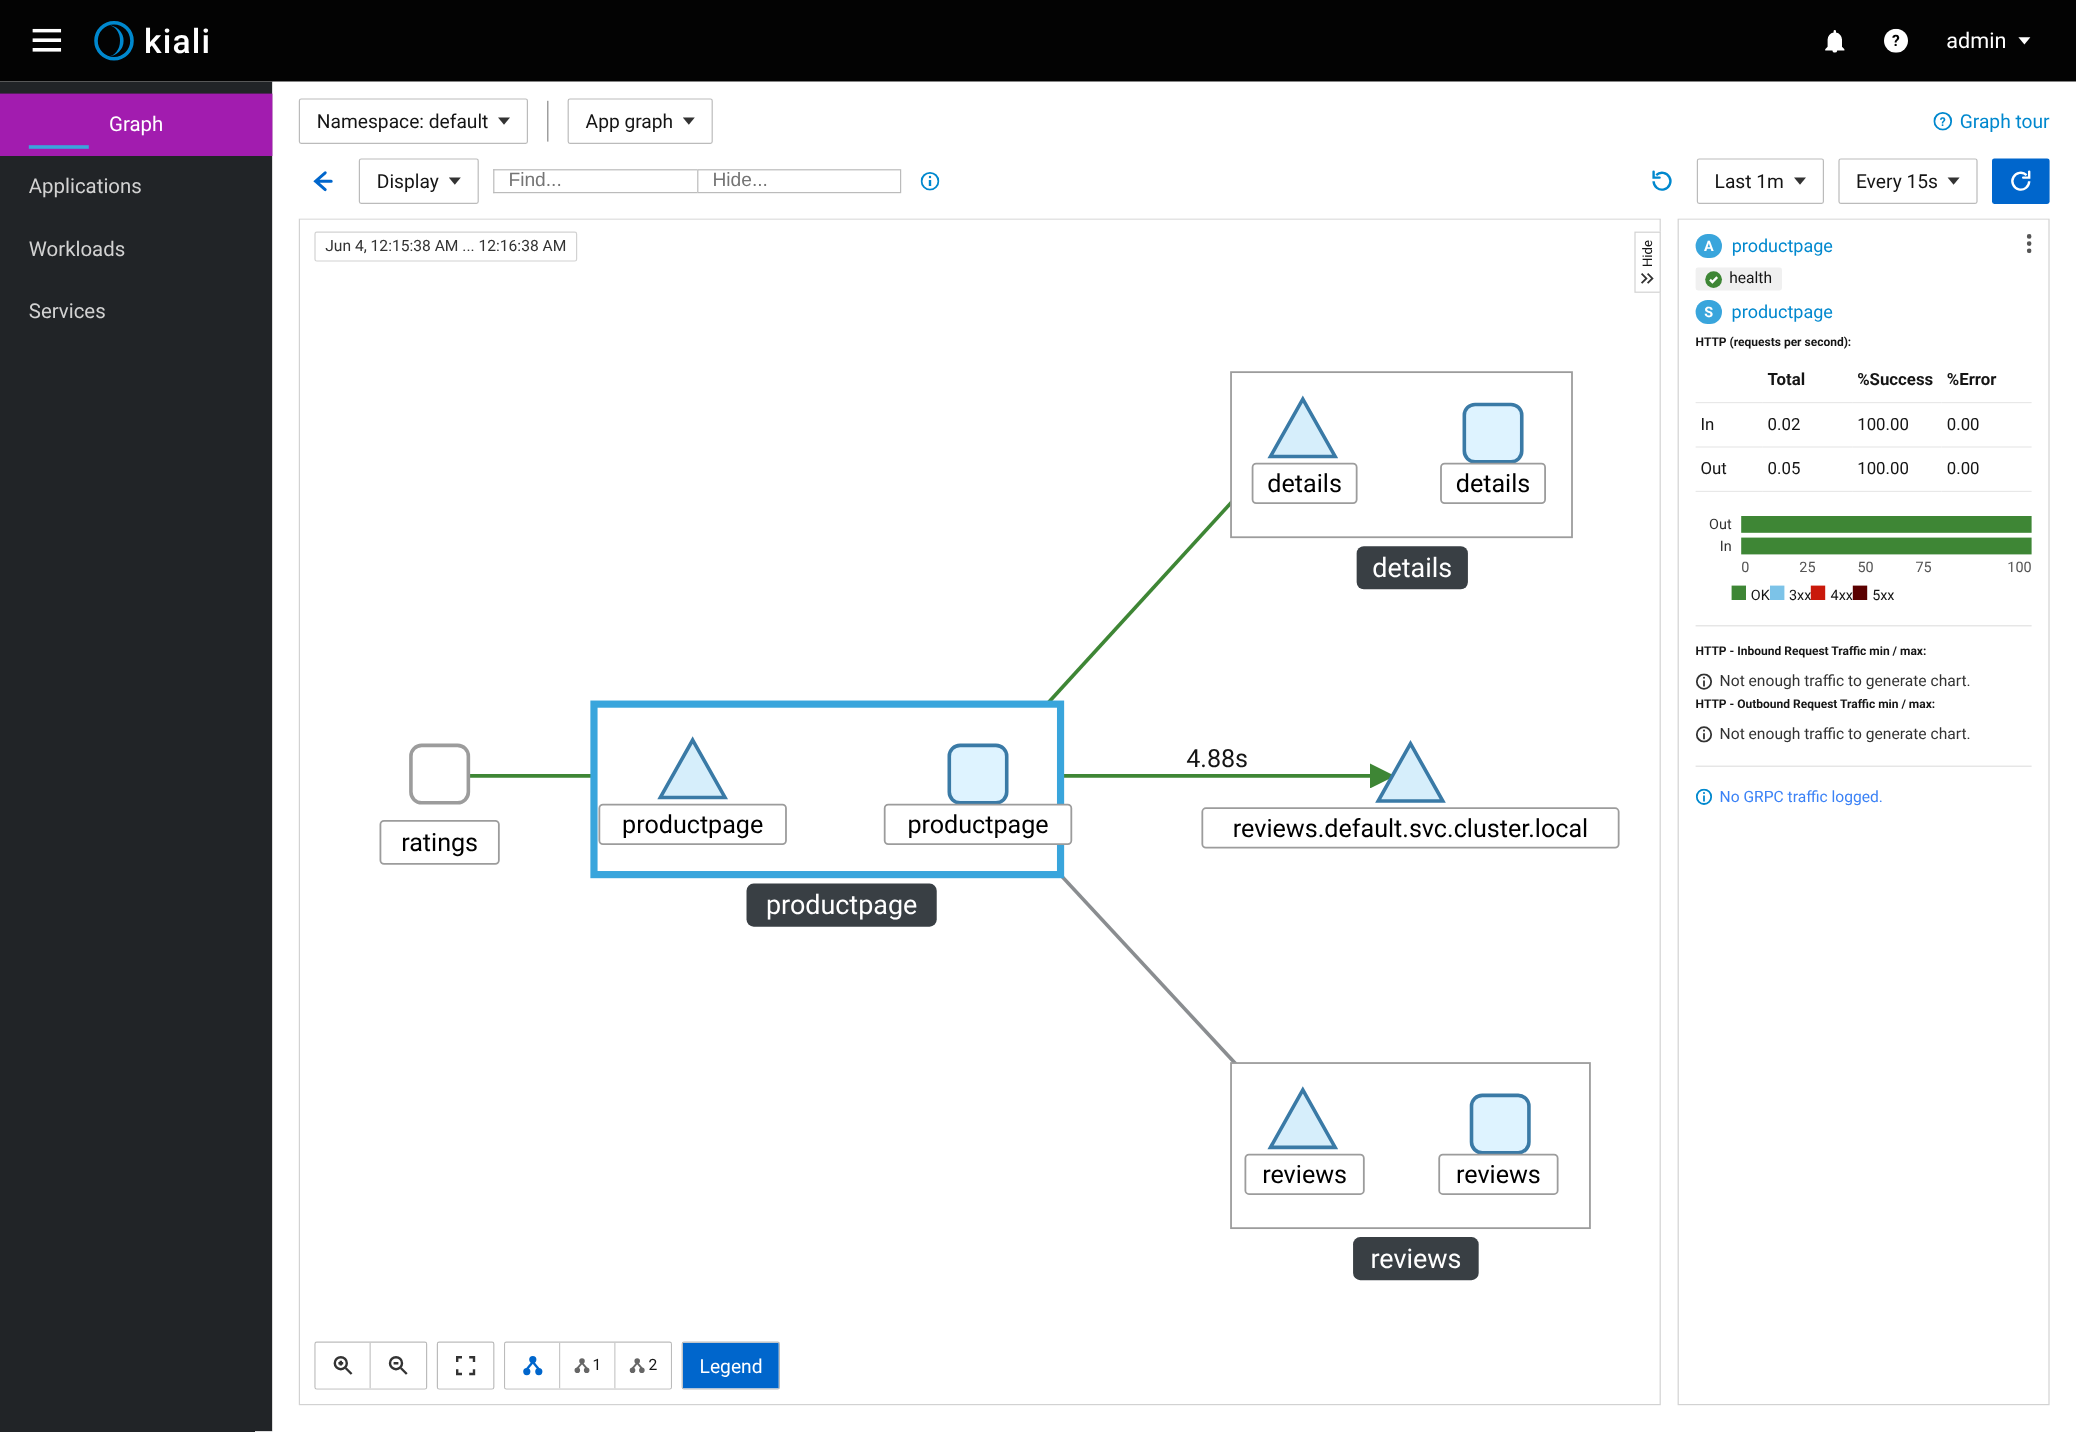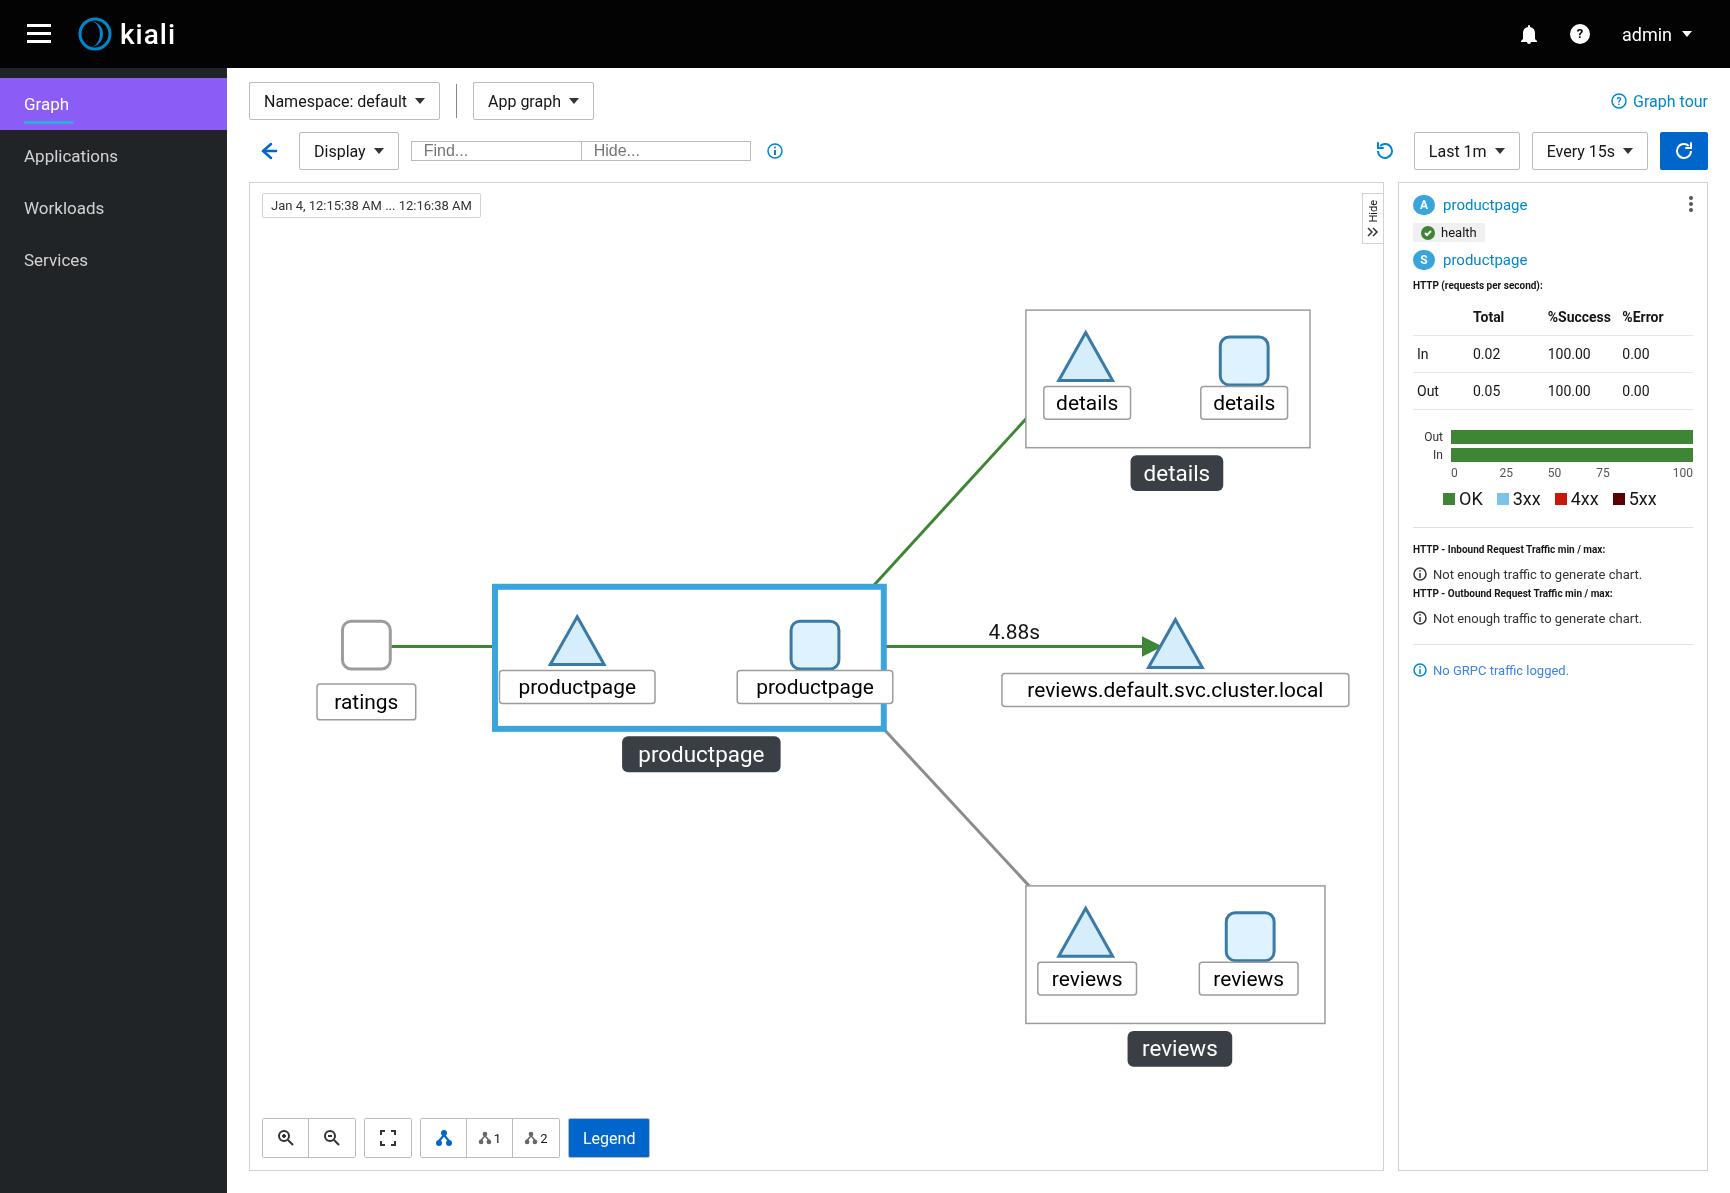--- a/index.html
+++ b/index.html
@@ -13,21 +13,21 @@
   .masthead .spacer { flex: 1; }
   .masthead .mh-item { display: flex; align-items: center; padding: 0 16px; height: 100%; cursor: pointer; }
   .masthead .mh-item svg { display:block; }
   .masthead .user { font-size: 18px; gap:10px; }
 
   .body { flex: 1; display: flex; overflow: hidden; }
 
   
   .sidenav { width: 227px; background: #212427; color: #fff; padding-top: 10px; }
   .sidenav .nav-item { padding: 16px 24px; font-size: 17px; color: #d2d2d2; cursor: pointer; }
-  .sidenav .nav-item.active { background: #8b5cf6; color: #fff; position: relative; }
+  .sidenav .nav-item.active { background: #a21caf; color: #fff; position: relative; text-align: center; }
   .sidenav .nav-item.active::after { content:""; position:absolute; left:24px; bottom:6px; width:50px; height:3px; background:#39a5dc; }
 
   
   .main { flex:1; display:flex; flex-direction:column; background:#fff;justify-content:space-between; }
 
   
   .toolbar { display:flex; align-items:center; padding: 14px 22px 6px; gap:14px; }
   .toolbar2 { display:flex; align-items:center; padding: 6px 22px 12px; gap:12px; }
   .select-btn { height:38px; border:1px solid #bbb; background:#fff; display:flex; align-items:center; padding:0 14px; gap:8px; cursor:pointer; font-size:16px; border-radius:2px; }
   .toolbar .divider { width:1px; height:34px; background:#888; margin:0 2px; }
@@ -82,21 +82,21 @@
   .sp-table { width:100%; border-collapse:collapse; table-layout:fixed; }
   .sp-table th, .sp-table td { text-align:left; padding:10px 4px; font-size:14px; border-bottom:1px solid #e8e8e8; }
   .sp-table th { font-weight:700; }
 
   .minichart { margin:16px 0 4px; }
   .minichart .row { display:flex; align-items:center; gap:8px; margin:4px 0; }
   .minichart .row .lbl { width:30px; font-size:12px; text-align:right; color:#333; }
   .minichart .row .bar { flex:1; height:14px; background:#3e8635; }
   .minichart .axis { display:flex; margin-left:38px; color:#555; font-size:12px; }
   .minichart .axis span { flex:1; text-align:left; }
-  .legend { display:flex; gap:14px; font-size:18px; margin:8px 0 0 30px; align-items:center; }
+  .legend { display:flex; font-size:12px; margin:8px 0 0 30px; align-items:center; }
   .legend .sw { width:12px; height:12px; margin-right:4px; display:inline-block; }
 
   .sp-note { font-size:13px; color:#333; display:flex; align-items:flex-start; gap:6px; margin:4px 0; }
   .sp-note.blue { color:#3b82f6; }
   hr.sp-sep { border:none; border-top:1px solid #e0e0e0; margin:14px 0; }
 
   
   .caret { width:0; height:0; border-left:5px solid transparent; border-right:5px solid transparent; border-top:6px solid #333; display:inline-block; }
   .caret.white { border-top-color:#fff; }
 </style>
@@ -207,21 +207,21 @@
         <svg width="20" height="20" viewBox="0 0 20 20" fill="none" stroke="#fff" stroke-width="2">
             <path d="M17 10a7 7 0 1 1-2.2-5.1"></path>
             <path d="M17 2v5h-5" stroke-linecap="round"></path>
           </svg>
       </div>
     </div>
 
     <div class="content-row">
 
       <div class="graph-panel">
-        <div class="ts-chip">Jan 4, 12:15:38 AM ... 12:16:38 AM</div>
+        <div class="ts-chip">Jun 4, 12:15:38 AM ... 12:16:38 AM</div>
         <div class="hide-tab">
           <span class="t">Hide</span>
           <svg width="12" height="10" viewBox="0 0 12 10">
               <path d="M1 1l4 4-4 4M6 1l4 4-4 4" fill="none" stroke="#333" stroke-width="1.5"></path>
             </svg>
         </div>
 
         <svg class="graph-svg" viewBox="0 0 740 660">
           <defs>
             <marker id="ah-green" viewBox="0 0 10 10" refX="9" refY="5" markerWidth="7" markerHeight="7" orient="auto">

